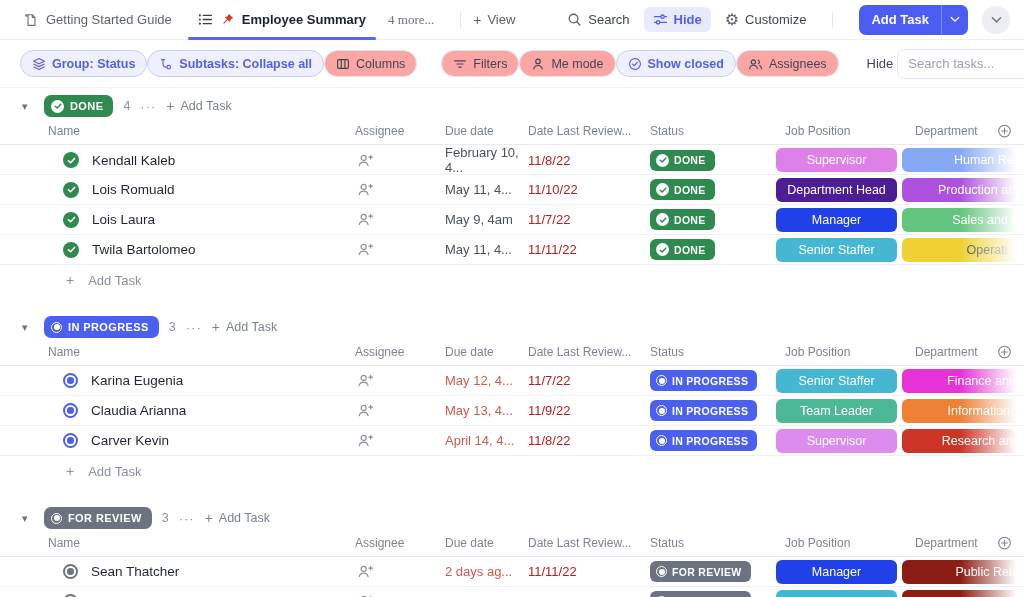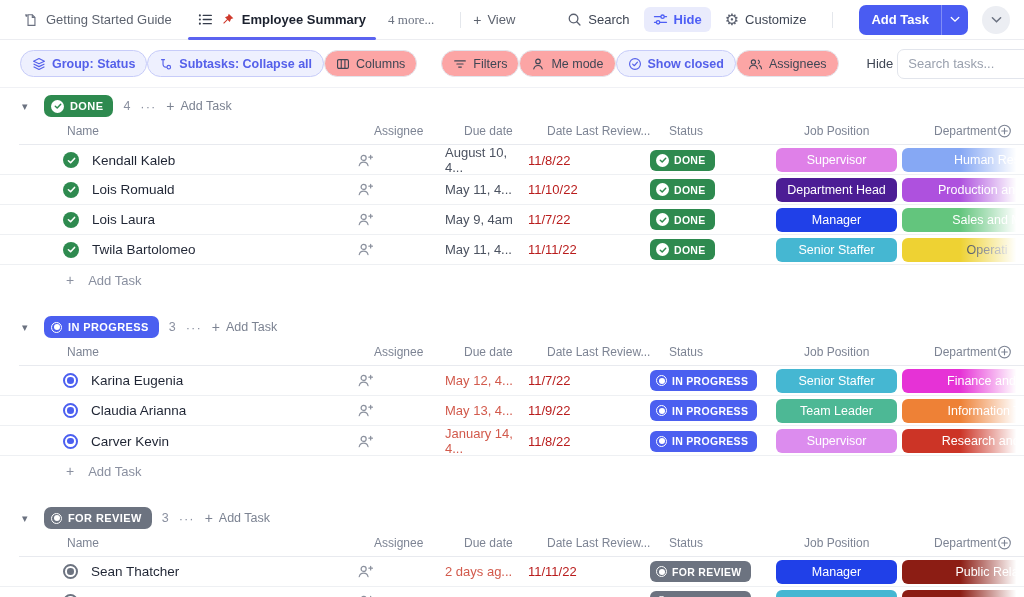--- a/index.html
+++ b/index.html
@@ -53,21 +53,21 @@
   .group-badge { height:22px; border-radius:7px; background:var(--status-color);
     color:#fff; font-size:11px; font-weight:700; letter-spacing:.4px;
     display:flex; align-items:center; gap:6px; padding:0 10px 0 7px; cursor:pointer; }
   .group-count { color:#8a90a0; font-size:12.5px; }
   .group-dots { color:#8a90a0; font-size:13px; letter-spacing:1px; cursor:pointer; }
   .group-add { display:flex; align-items:center; gap:6px; color:#7c8392;
     font-size:12.5px; cursor:pointer; }
 
   .thead, .trow { display:grid;
     grid-template-columns:355px 90px 83px 122px 126px 126px 1fr; align-items:center; }
-  .thead { height:27px; border-bottom:1px solid #e8eaef; color:#7d8494; font-size:12px;margin-left:19px; }
+  .thead { height:27px; border-bottom:1px solid #e8eaef; color:#7d8494; font-size:12px; }
   .thead .h-name { padding-left:48px; }
   .thead .h-pos { padding-left:9px; }
   .thead .h-dep { padding-left:13px; position:relative; }
   .add-col { position:absolute; right:12px; top:50%; transform:translateY(-50%);
     display:flex; cursor:pointer; }
 
   .trow { height:30px; border-bottom:1px solid #eef0f3; font-size:13px; }
   .c-name { display:flex; align-items:center; gap:13px; padding-left:63px;
     font-weight:500; color:#1f2534; font-size:13.5px; cursor:pointer; }
   .c-assignee { padding-left:2px; display:flex; cursor:pointer; }
@@ -308,21 +308,21 @@
     </span>
     <span class="c-assignee">
       <span>
         <svg viewBox="0 0 18 16" width="17" height="15" fill="none" stroke="#8b919e" stroke-width="1.3" stroke-linecap="round">
           <circle cx="7" cy="5.2" r="2.7"></circle>
                   <path d="M2.3 13.6a4.8 4.8 0 019.4 0"></path>
           <path d="M14.5 2.6v3.8M12.6 4.5h3.8"></path>
         </svg>
       </span>
     </span>
-    <span class="c-due">August 10, 4...</span>
+    <span class="c-due">February 10, 4...</span>
     <span class="c-review">11/8/22</span>
     <span class="c-status">
       <span class="status-badge">
         <span class="badge-check">
           <svg viewBox="0 0 10 10" width="8" height="8">
                     <polyline points="1.6,5.3 4,7.5 8.4,2.7" fill="none" stroke="var(--status-color)" stroke-width="1.8" stroke-linecap="round" stroke-linejoin="round"></polyline>
                   </svg>
         </span>
 
         <span>DONE</span>
@@ -567,21 +567,21 @@
     </span>
     <span class="c-assignee">
       <span>
         <svg viewBox="0 0 18 16" width="17" height="15" fill="none" stroke="#8b919e" stroke-width="1.3" stroke-linecap="round">
           <circle cx="7" cy="5.2" r="2.7"></circle>
                   <path d="M2.3 13.6a4.8 4.8 0 019.4 0"></path>
           <path d="M14.5 2.6v3.8M12.6 4.5h3.8"></path>
         </svg>
       </span>
     </span>
-    <span class="c-due overdue">January 14, 4...</span>
+    <span class="c-due overdue">April 14, 4...</span>
     <span class="c-review">11/8/22</span>
     <span class="c-status">
       <span class="status-badge">
 
         <span class="badge-donut"></span>
         <span>IN PROGRESS</span>
       </span>
     </span>
     <span class="c-pos">
       <span class="pos-badge" style="background: rgb(220, 140, 238);">Supervisor</span>

